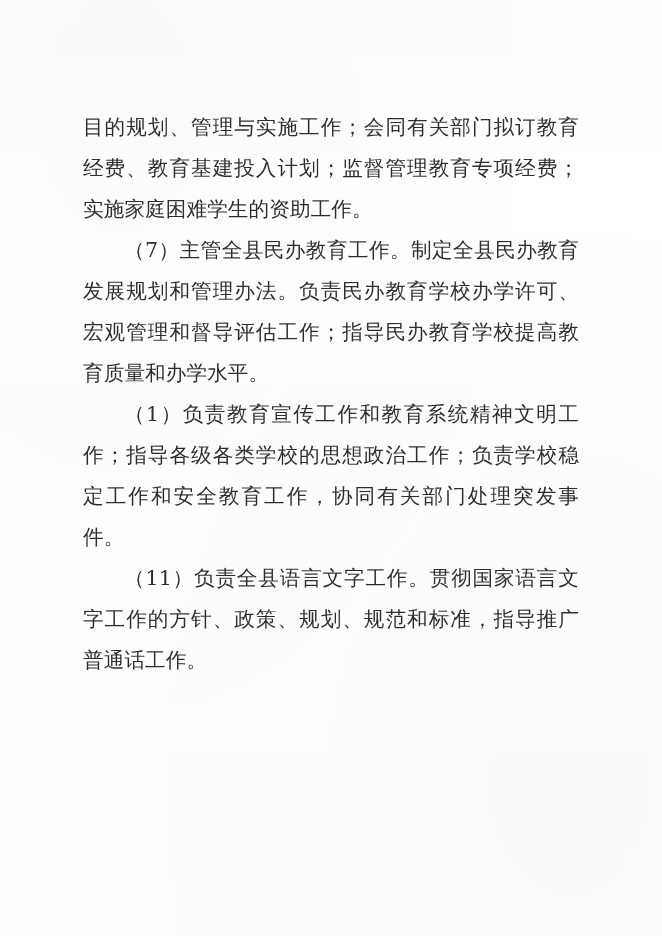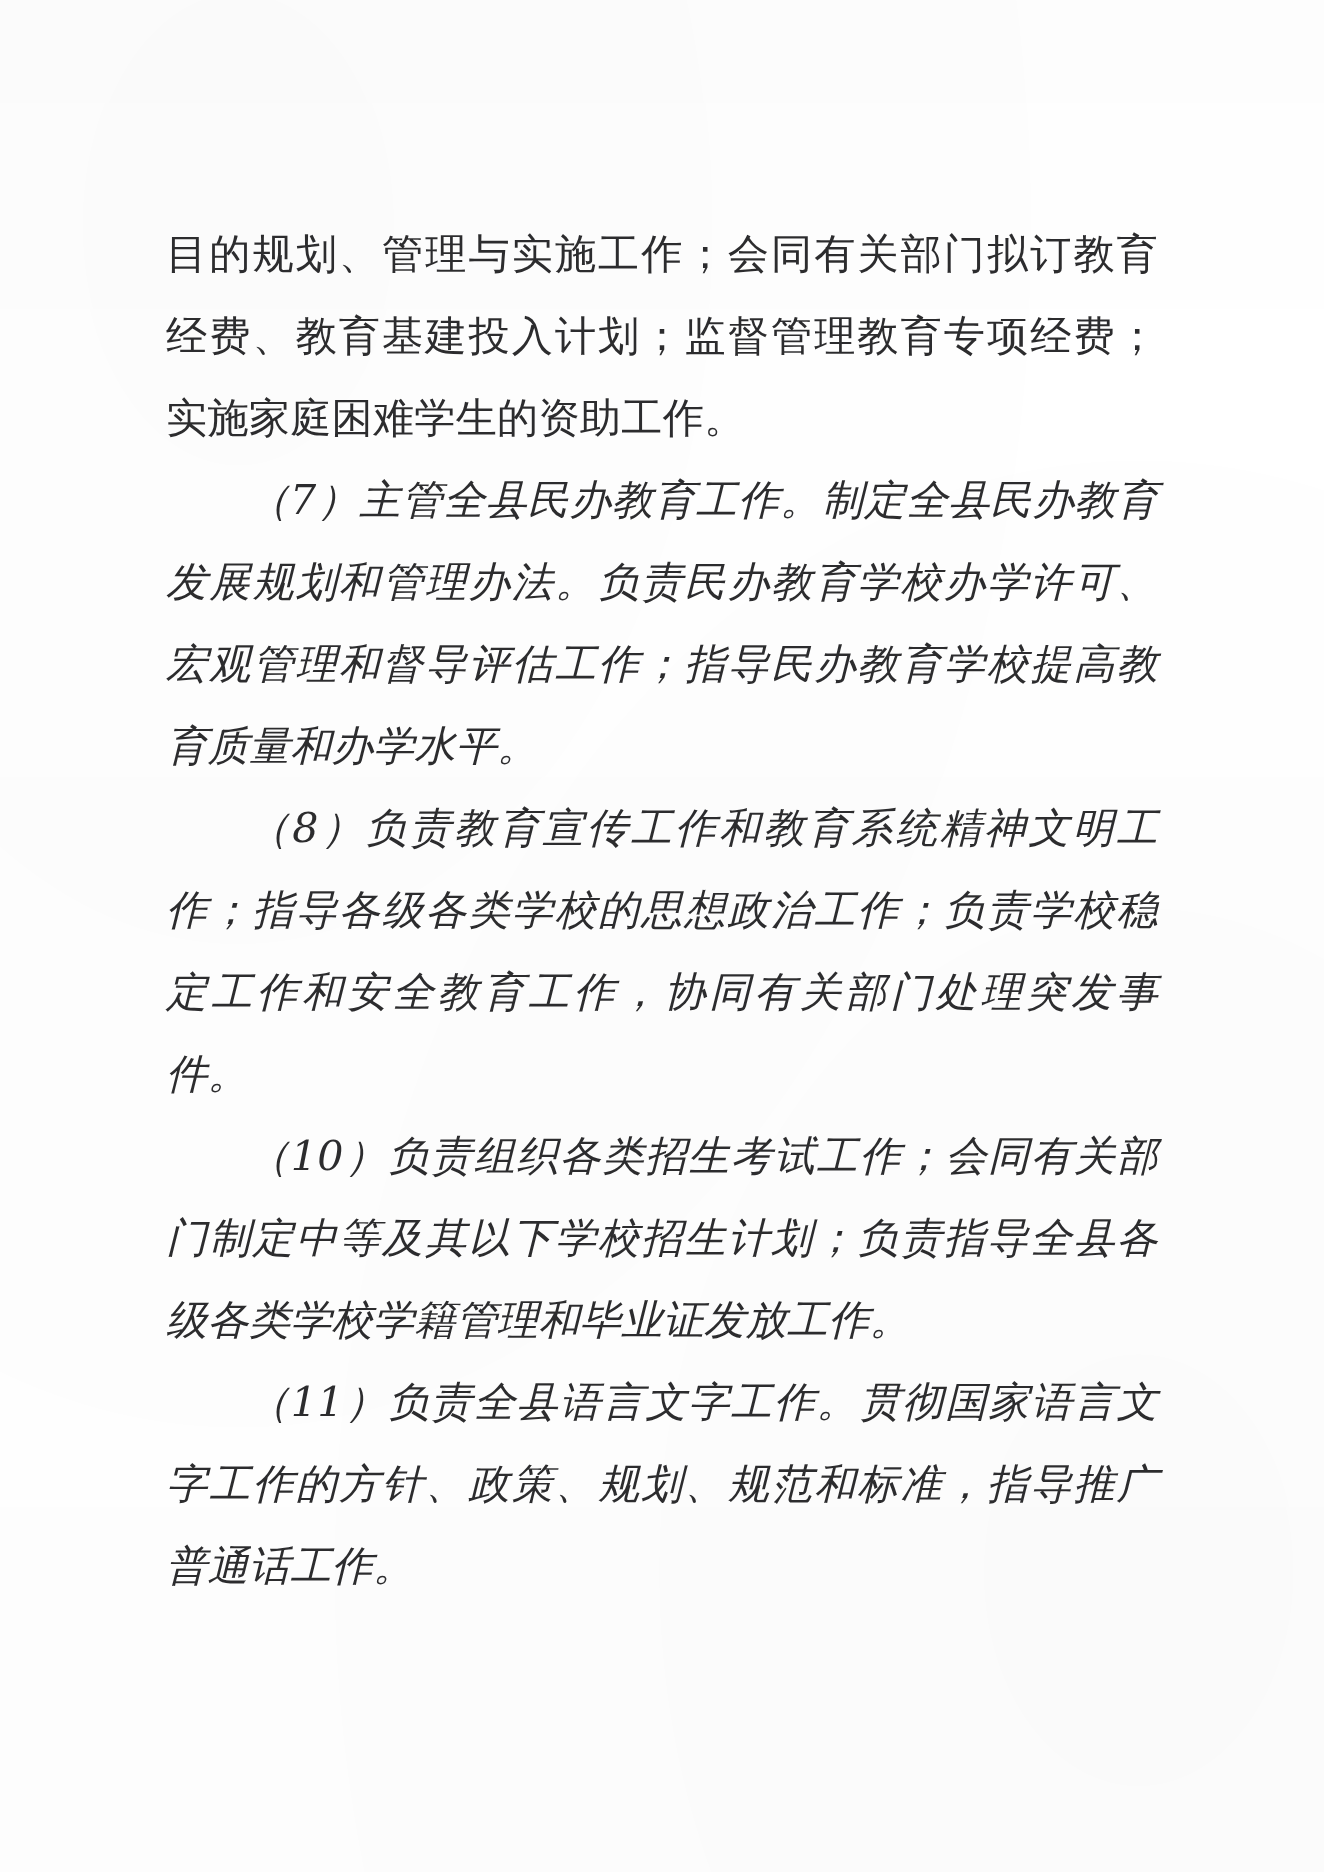--- a/index.html
+++ b/index.html
@@ -45,43 +45,41 @@
     text-justify: inter-character;
     text-align-last: left;
     letter-spacing: 0.1px;
     font-family: "DejaVu Serif", "Liberation Serif", serif;
     font-weight: 400;
     -webkit-font-smoothing: antialiased;
     text-rendering: optimizeLegibility;
   }
   .para.indent {
     text-indent: 41px;
-    font-style: italic;
   }
   
   .para {
     filter: blur(0.12px);
     opacity: 0.93;
   }
 </style>
 </head>
 <body>
 
 <div class="page">
 
   <div class="scan-tint"></div>
 
   <div class="body-text">
 
     <p class="para">目的规划、管理与实施工作；会同有关部门拟订教育经费、教育基建投入计划；监督管理教育专项经费；实施家庭困难学生的资助工作。</p>
 
     <p class="para indent">（7）主管全县民办教育工作。制定全县民办教育发展规划和管理办法。负责民办教育学校办学许可、宏观管理和督导评估工作；指导民办教育学校提高教育质量和办学水平。</p>
 
-    <p class="para indent">（8）负责教育宣传工作和教育系统精神文明工作；指导各级各类学校的思想政治工作；负责学校稳定工作和安全教育工作，协同有关部门处理突发事件。</p>
+    <p class="para indent">（1）负责教育宣传工作和教育系统精神文明工作；指导各级各类学校的思想政治工作；负责学校稳定工作和安全教育工作，协同有关部门处理突发事件。</p>
 
 
-    <p class="para indent">（10）负责组织各类招生考试工作；会同有关部门制定中等及其以下学校招生计划；负责指导全县各级各类学校学籍管理和毕业证发放工作。</p>
 
     <p class="para indent">（11）负责全县语言文字工作。贯彻国家语言文字工作的方针、政策、规划、规范和标准，指导推广普通话工作。</p>
 
   </div>
 
 </div>
 
 </body></html>

